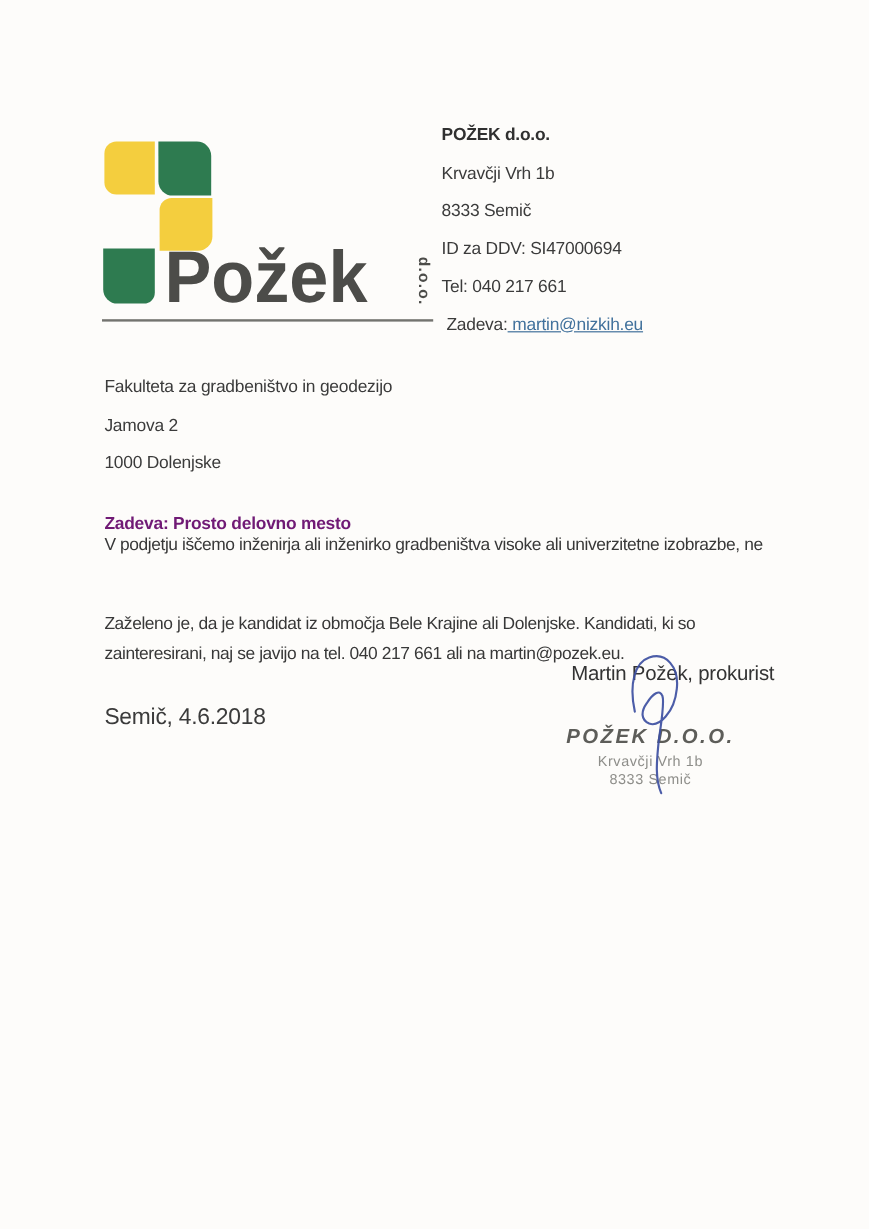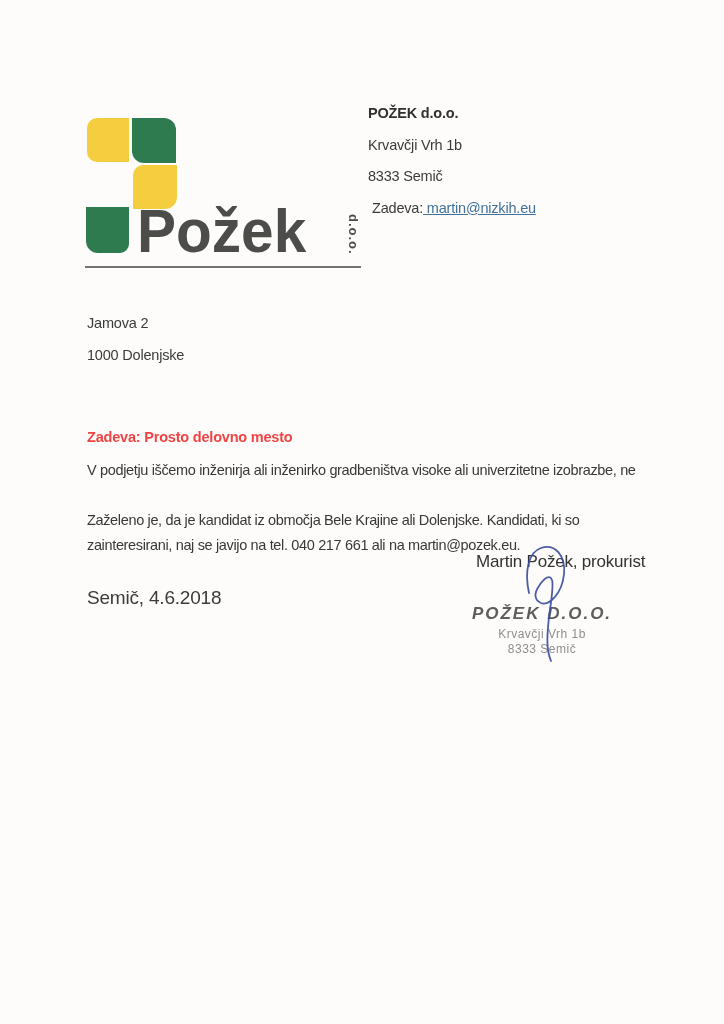--- a/index.html
+++ b/index.html
@@ -48,24 +48,24 @@
     cursor: pointer;
   }
 
   
   .recipient { position: absolute; left: 87px; top: 313px; font-size: 14.5px; letter-spacing: -0.2px; }
   .recipient .row { height: 31.5px; line-height: 20px; white-space: nowrap; }
 
   
   .subject {
     position: absolute; left: 87px; top: 429px;
-    font-size: 14.5px; font-weight: 700; color: #ef4444; letter-spacing: -0.2px; white-space: nowrap;
+    font-size: 14.5px; font-weight: 700; color: #701a75; letter-spacing: -0.2px; white-space: nowrap;
   }
   .para { position: absolute; left: 87px; font-size: 14.5px; letter-spacing: -0.35px; line-height: 25px; color: #383838; }
-  .para-1 { top: 458px; }
+  .para-1 { top: 442px; }
   .para-2 { top: 508px; }
   .para .line { white-space: nowrap; }
 
   .dateline { position: absolute; left: 87px; top: 587px; font-size: 19px; letter-spacing: -0.2px; white-space: nowrap; }
   .signer   { position: absolute; left: 476px; top: 552px; font-size: 17px; letter-spacing: -0.2px; white-space: nowrap; color: #333; }
 
   
   .stamp { position: absolute; left: 452px; top: 604px; width: 180px; text-align: center; }
   .stamp .line1 {
     font-size: 17px; font-weight: 700; font-style: italic;
@@ -92,26 +92,29 @@
     <div class="sq sq-g2"></div>
     <div class="wordmark">Požek</div>
     <div class="wordmark-suffix">d.o.o.</div>
     <div class="logo-rule"></div>
   </div>
 
   <div class="company">
     <div class="row bold">POŽEK d.o.o.</div>
     <div class="row">Krvavčji Vrh 1b</div>
     <div class="row">8333 Semič</div>
+    <div class="row">ID za DDV: SI47000694</div>
+    <div class="row">Tel: 040 217 661</div>
     <div class="row email-row">
       <span>Zadeva:</span><a class="email-link"> martin@nizkih.eu</a>
     </div>
   </div>
 
   <div class="recipient">
+    <div class="row">Fakulteta za gradbeništvo in geodezijo</div>
     <div class="row">Jamova 2</div>
     <div class="row">1000 Dolenjske</div>
   </div>
 
   <div class="subject">Zadeva: Prosto delovno mesto</div>
 
   <div class="para para-1">
     <div class="line">V podjetju iščemo inženirja ali inženirko gradbeništva visoke ali univerzitetne izobrazbe, ne</div>
   </div>
   <div class="para para-2">

